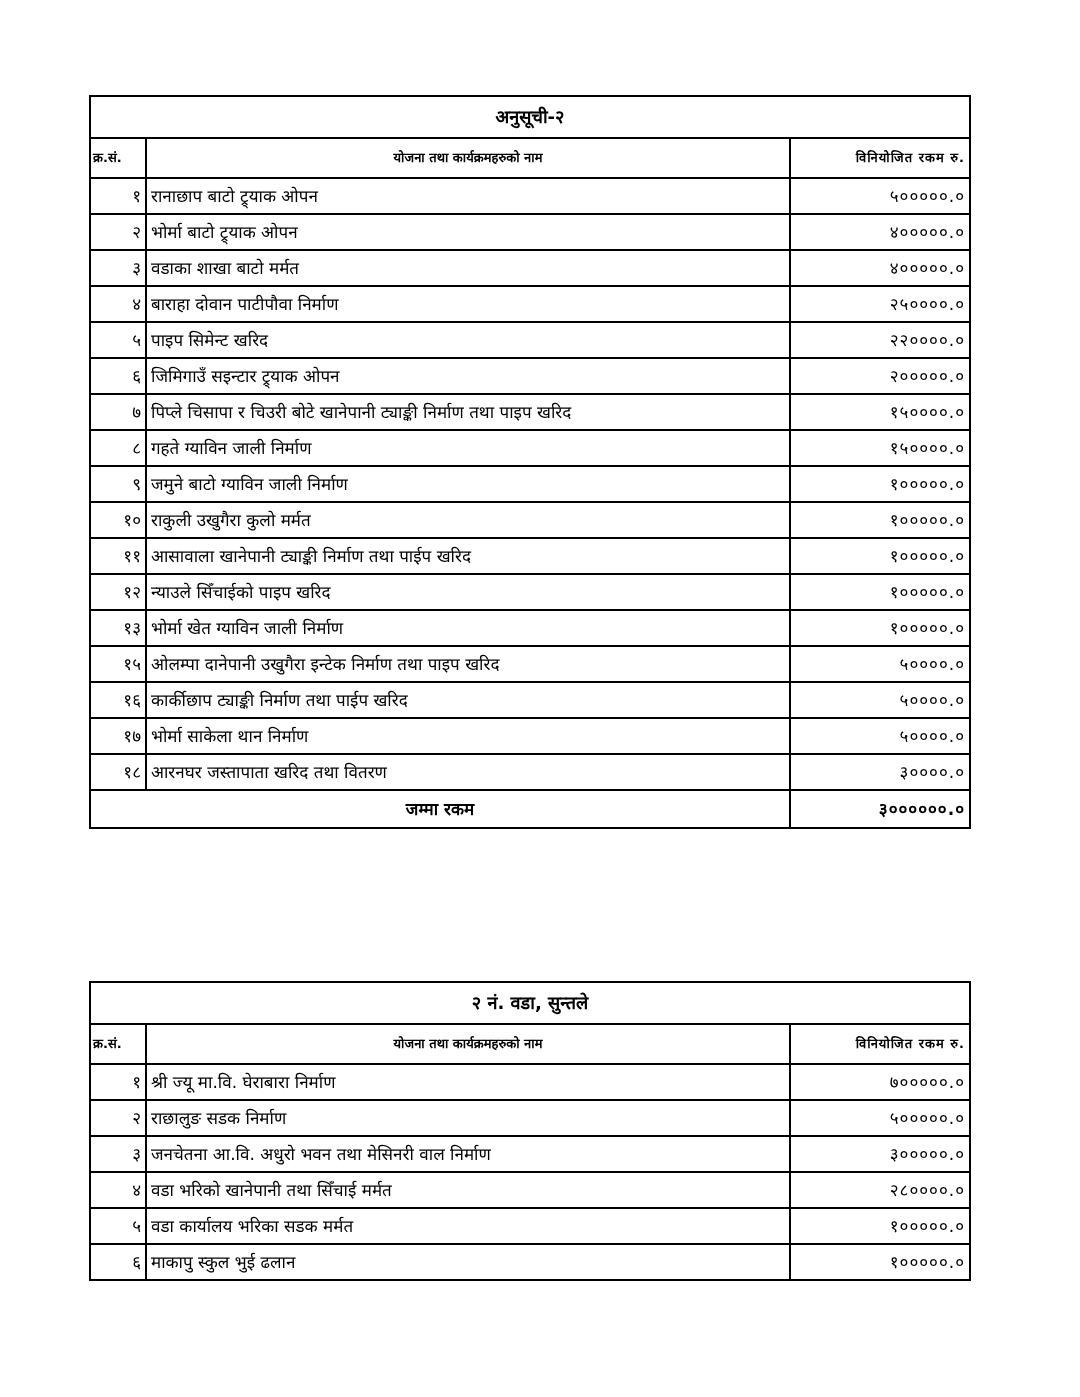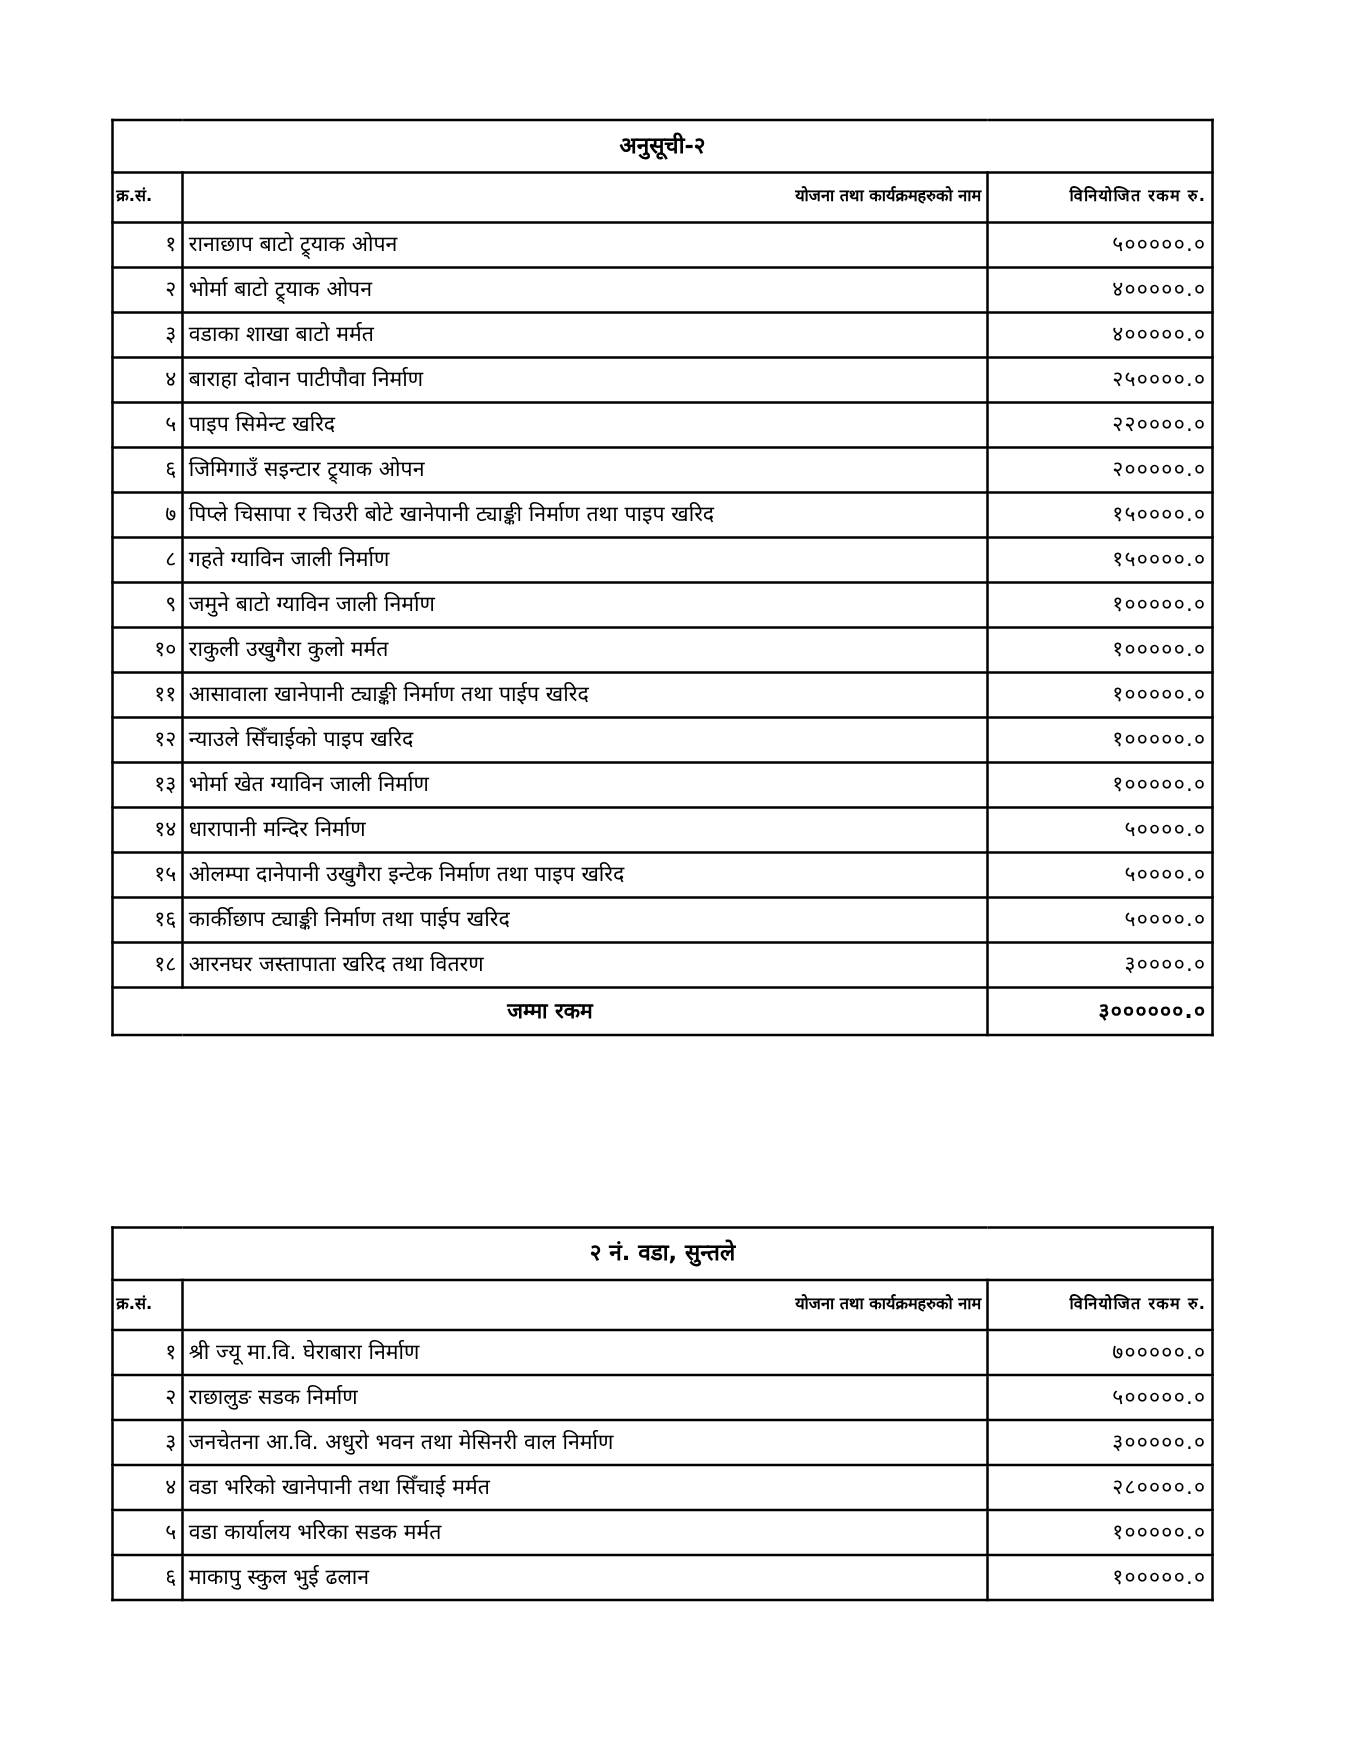--- a/index.html
+++ b/index.html
@@ -39,21 +39,21 @@
       text-align: center;
       font-weight: bold;
       font-size: 18px;
     }
     tr.head-row td {
       height: 38px;
       font-weight: bold;
       font-size: 13px;
     }
     tr.head-row td.sn { text-align: left; padding-left: 2px; }
-    tr.head-row td.name { text-align: right; }
+    tr.head-row td.name { text-align: center; }
     tr.head-row td.amt { text-align: right; margin-top: 20px; }
     tr.data-row td { height: 34px; }
     td.sn { text-align: right; padding-right: 3px; }
     td.name { text-align: left; padding-left: 3px; }
     td.amt { text-align: right; padding-right: 5px; letter-spacing: 1px; }
     tr.total-row td {
       height: 36px;
       font-weight: bold;
     }
     tr.total-row td.total-label { text-align: center; }
@@ -138,32 +138,32 @@
         <td class="sn">१२</td>
         <td class="name">न्याउले सिँचाईको पाइप खरिद</td>
         <td class="amt">१०००००.०</td>
       </tr>
       <tr class="data-row">
         <td class="sn">१३</td>
         <td class="name">भोर्मा खेत ग्याविन जाली निर्माण</td>
         <td class="amt">१०००००.०</td>
       </tr>
       <tr class="data-row">
-        <td class="sn">१४</td>
-        <td class="name">धारापानी मन्दिर निर्माण</td>
-        <td class="amt">५००००.०</td>
-      </tr>
-      <tr class="data-row">
         <td class="sn">१५</td>
         <td class="name">ओलम्पा दानेपानी उखुगैरा इन्टेक निर्माण तथा पाइप खरिद</td>
         <td class="amt">५००००.०</td>
       </tr>
       <tr class="data-row">
         <td class="sn">१६</td>
         <td class="name">कार्कीछाप ट्याङ्की निर्माण तथा पाईप खरिद</td>
+        <td class="amt">५००००.०</td>
+      </tr>
+      <tr class="data-row">
+        <td class="sn">१७</td>
+        <td class="name">भोर्मा साकेला थान निर्माण</td>
         <td class="amt">५००००.०</td>
       </tr>
       <tr class="data-row">
         <td class="sn">१८</td>
         <td class="name">आरनघर जस्तापाता खरिद तथा वितरण</td>
         <td class="amt">३००००.०</td>
       </tr>
       <tr class="total-row">
         <td colspan="2" class="total-label">जम्मा रकम</td>
         <td class="amt">३००००००.०</td>

